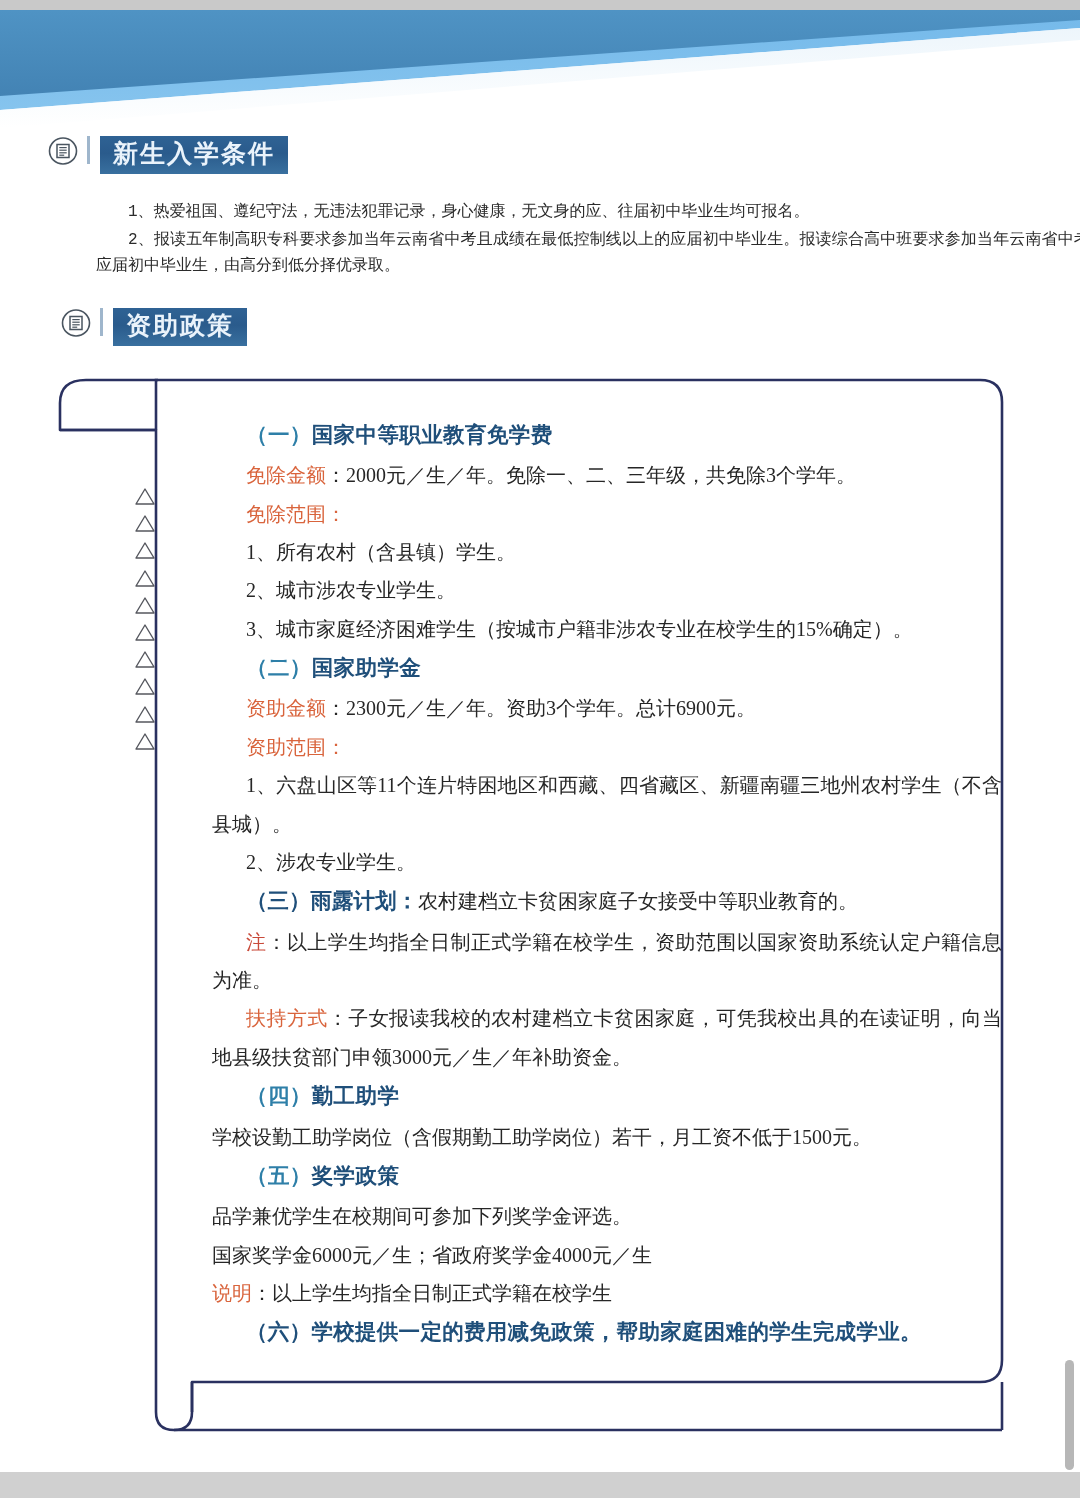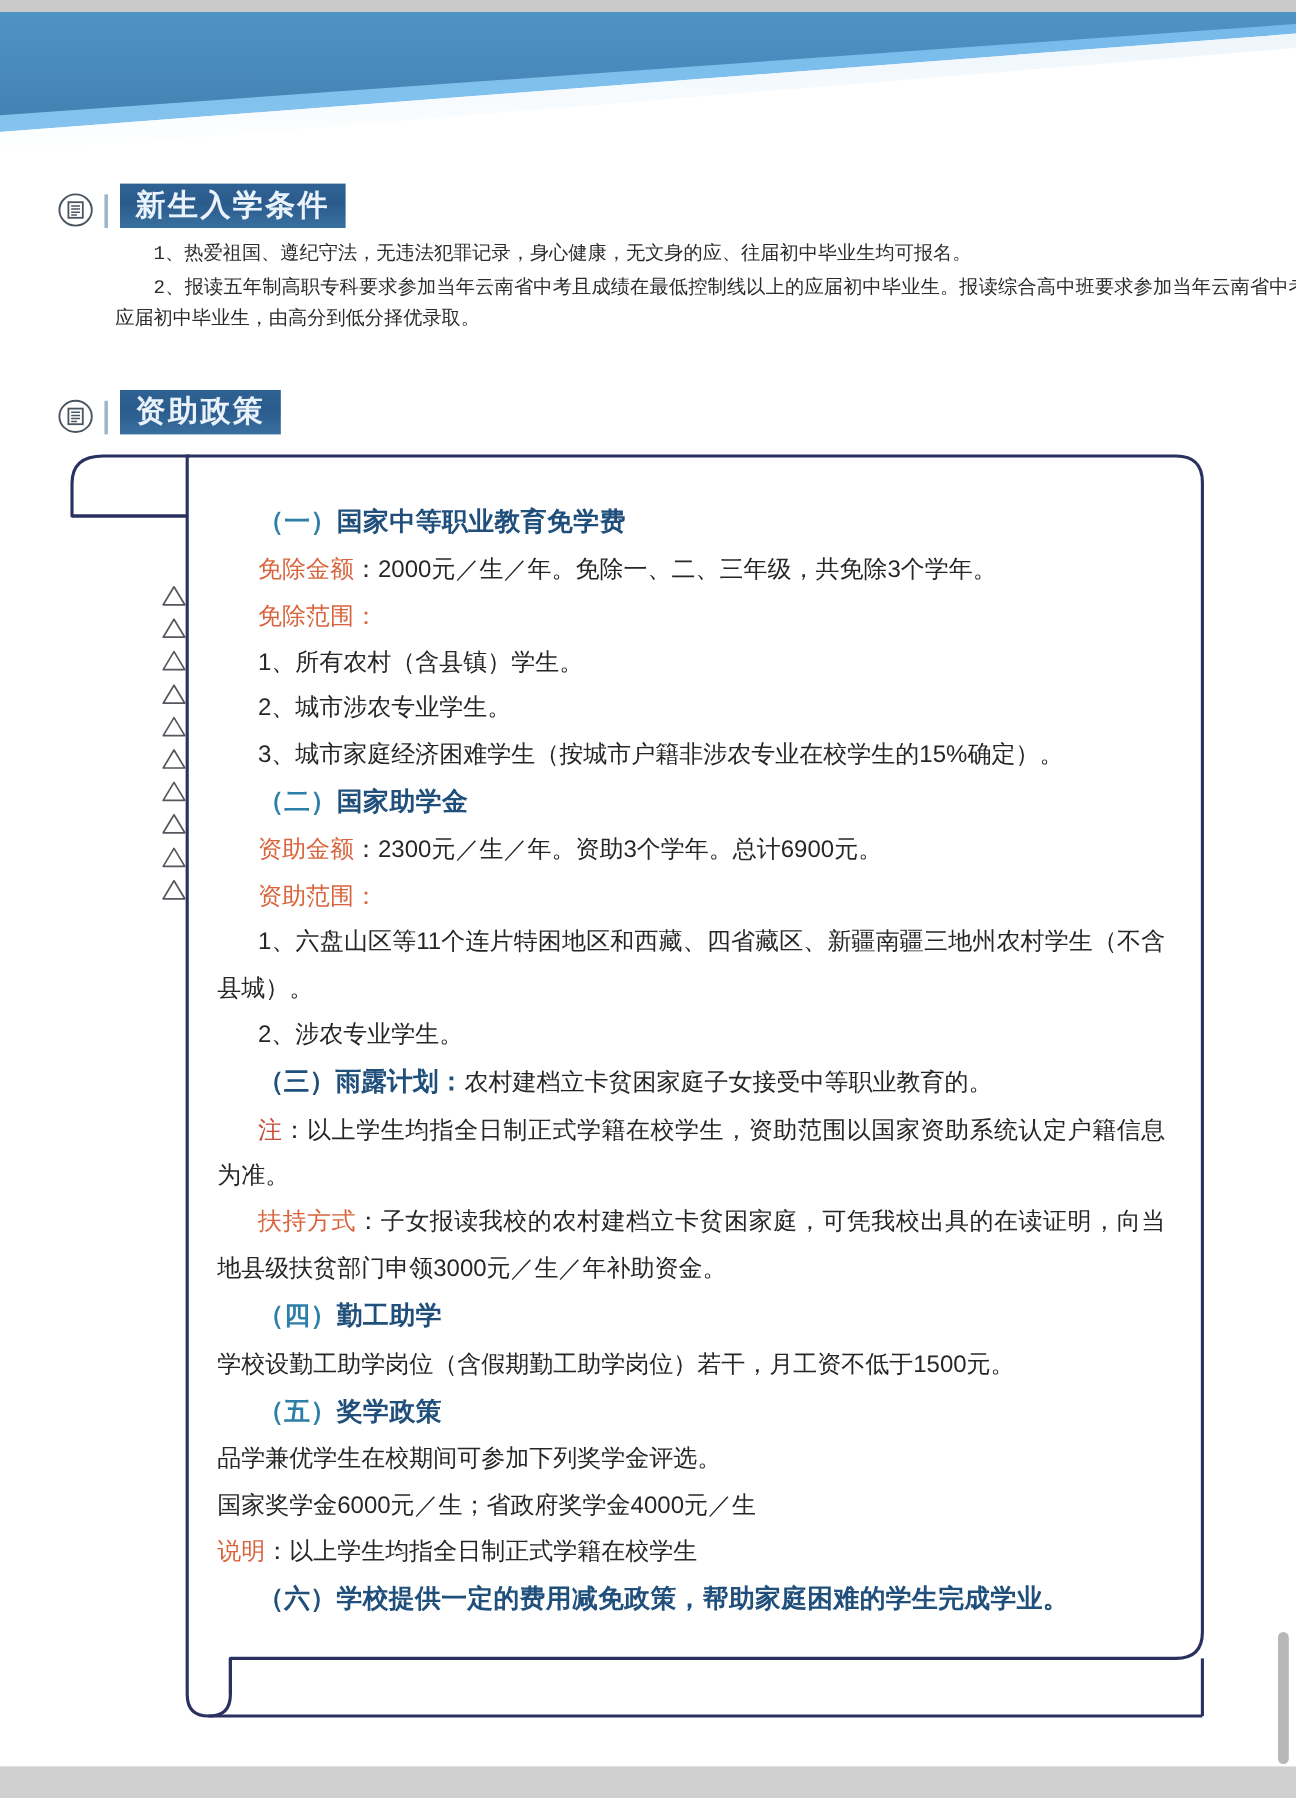--- a/index.html
+++ b/index.html
@@ -12,21 +12,21 @@
 
   
   .top-chrome{position:absolute;left:0;top:0;width:1080px;height:10px;background:#c9c9c9;}
   .bottom-chrome{position:absolute;left:0;bottom:0;width:1080px;height:26px;background:#d0d0d0;}
 
   
   .banner{position:absolute;left:0;top:10px;width:1080px;height:125px;overflow:hidden;}
   .banner svg{display:block;}
 
   
-  .sec-head{position:absolute;display:flex;align-items:flex-end;height:54px;}
+  .sec-head{position:absolute;display:flex;align-items:flex-start;height:54px;}
   .sec-icon{width:30px;height:30px;flex:0 0 30px;position:relative;}
   .sec-icon svg{display:block;}
   .sec-divider{width:3px;height:28px;background:#9fb6cc;margin:0 10px 0 9px;flex:0 0 3px;}
   .sec-label{
     background:linear-gradient(180deg,#2f6294 0%,#2a5b8c 45%,#39709f 100%);
     color:#eaf3fb;
     font-size:25px;font-weight:700;
     letter-spacing:2px;
     padding:3px 13px 5px 13px;
     line-height:1.18;
@@ -46,23 +46,23 @@
   
   .frame{position:absolute;left:40px;top:370px;width:1000px;height:1070px;}
   .frame svg{display:block;}
 
   
   .tri-col{position:absolute;left:134px;top:487px;display:flex;flex-direction:column;gap:8.2px;}
   .tri{width:22px;height:19px;}
 
   
   .content{
-    position:absolute;left:181px;top:415px;width:790px;
+    position:absolute;left:212px;top:415px;width:790px;
     font-size:20px;color:#262626;line-height:1.92;
-    font-family:Liberation Sans, sans-serif;
+    font-family:Liberation Serif, serif;
   }
   .content p{margin:0;text-align:justify;}
   .h-item{
     color:#1f4f7a;font-weight:700;font-size:21.5px;
     letter-spacing:0.4px;margin-top:2px;
   }
   .h-item .paren{color:#2e7fa8;}
   .lbl{color:#d9643c;}
   .lbl-red{color:#c94a3a;}
   .indent{text-indent:34px;}
@@ -117,21 +117,21 @@
   </span>
   <span class="sec-divider"></span>
   <span class="sec-label">新生入学条件</span>
 </div>
 
 <div class="intro">
   <p>1、热爱祖国、遵纪守法，无违法犯罪记录，身心健康，无文身的应、往届初中毕业生均可报名。</p>
   <p>2、报读五年制高职专科要求参加当年云南省中考且成绩在最低控制线以上的应届初中毕业生。报读综合高中班要求参加当年云南省中考的应届初中毕业生，由高分到低分择优录取。</p>
 </div>
 
-<div class="sec-head" style="left:48px;top:308px;">
+<div class="sec-head" style="left:61px;top:308px;">
   <span class="sec-icon">
     <svg width="30" height="30" viewBox="0 0 30 30" xmlns="http://www.w3.org/2000/svg">
       <ellipse cx="15" cy="15" rx="13.5" ry="13" fill="none" stroke="#4a5560" stroke-width="1.6"></ellipse>
       <rect x="9" y="8.5" width="12" height="13" fill="none" stroke="#4a5560" stroke-width="1.5"></rect>
       <line x1="11.3" y1="11.6" x2="18.7" y2="11.6" stroke="#4a5560" stroke-width="1.2"></line>
       <line x1="11.3" y1="14.2" x2="18.7" y2="14.2" stroke="#4a5560" stroke-width="1.2"></line>
       <line x1="11.3" y1="16.8" x2="18.7" y2="16.8" stroke="#4a5560" stroke-width="1.2"></line>
       <line x1="11.3" y1="19.2" x2="16.2" y2="19.2" stroke="#4a5560" stroke-width="1.2"></line>
     </svg>
   </span>

